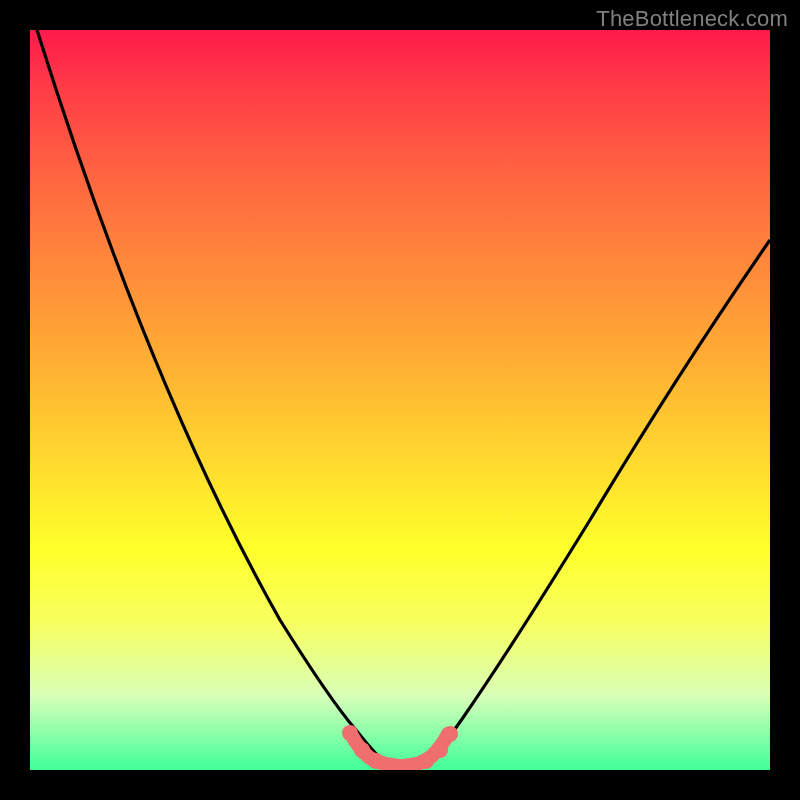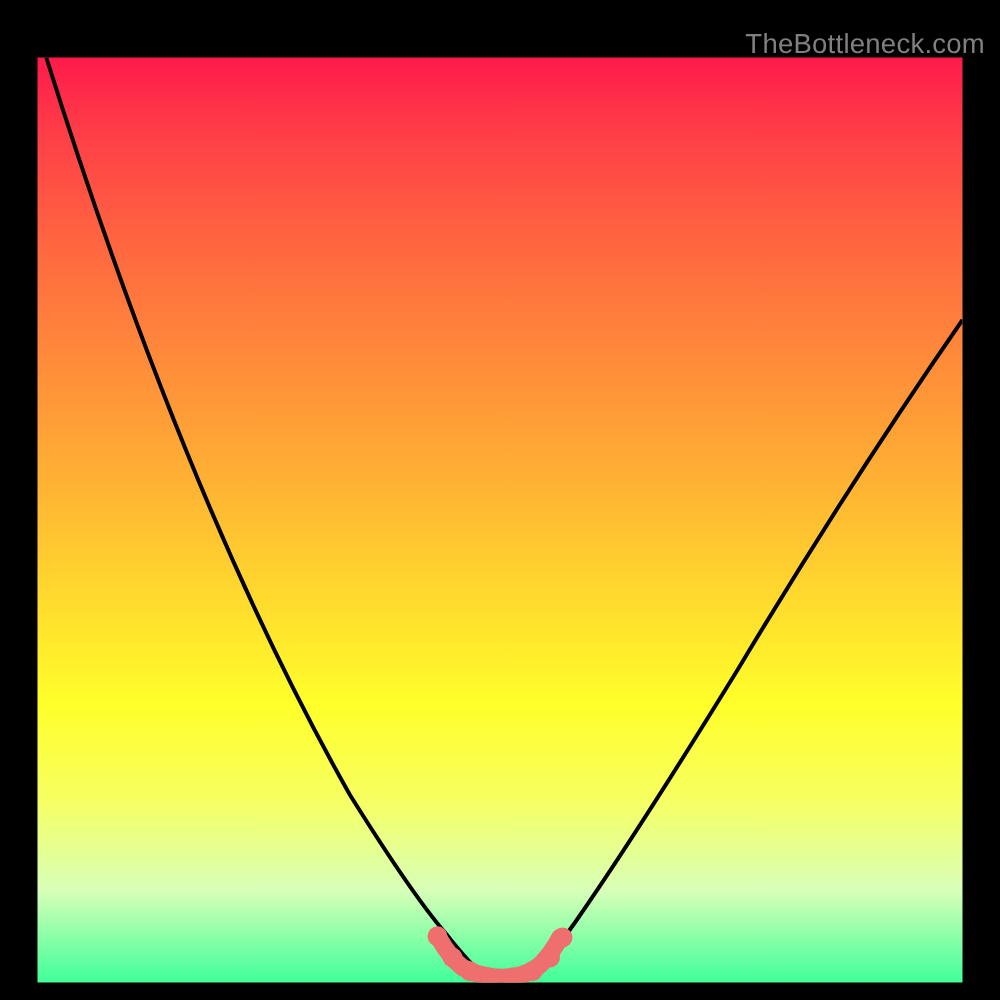--- a/index.html
+++ b/index.html
@@ -7,21 +7,21 @@
     padding: 0;
     width: 800px;
     height: 800px;
     background: #000;
     font-family: Arial, Helvetica, sans-serif;
     overflow: hidden;
   }
   .frame {
     position: absolute;
     left: 0;
-    top: 16px;
+    top: 0;
     width: 800px;
     height: 768px;
     background: #000;
   }
   .plot-area {
     position: absolute;
     left: 30px;
     top: 30px;
     width: 740px;
     height: 740px;

